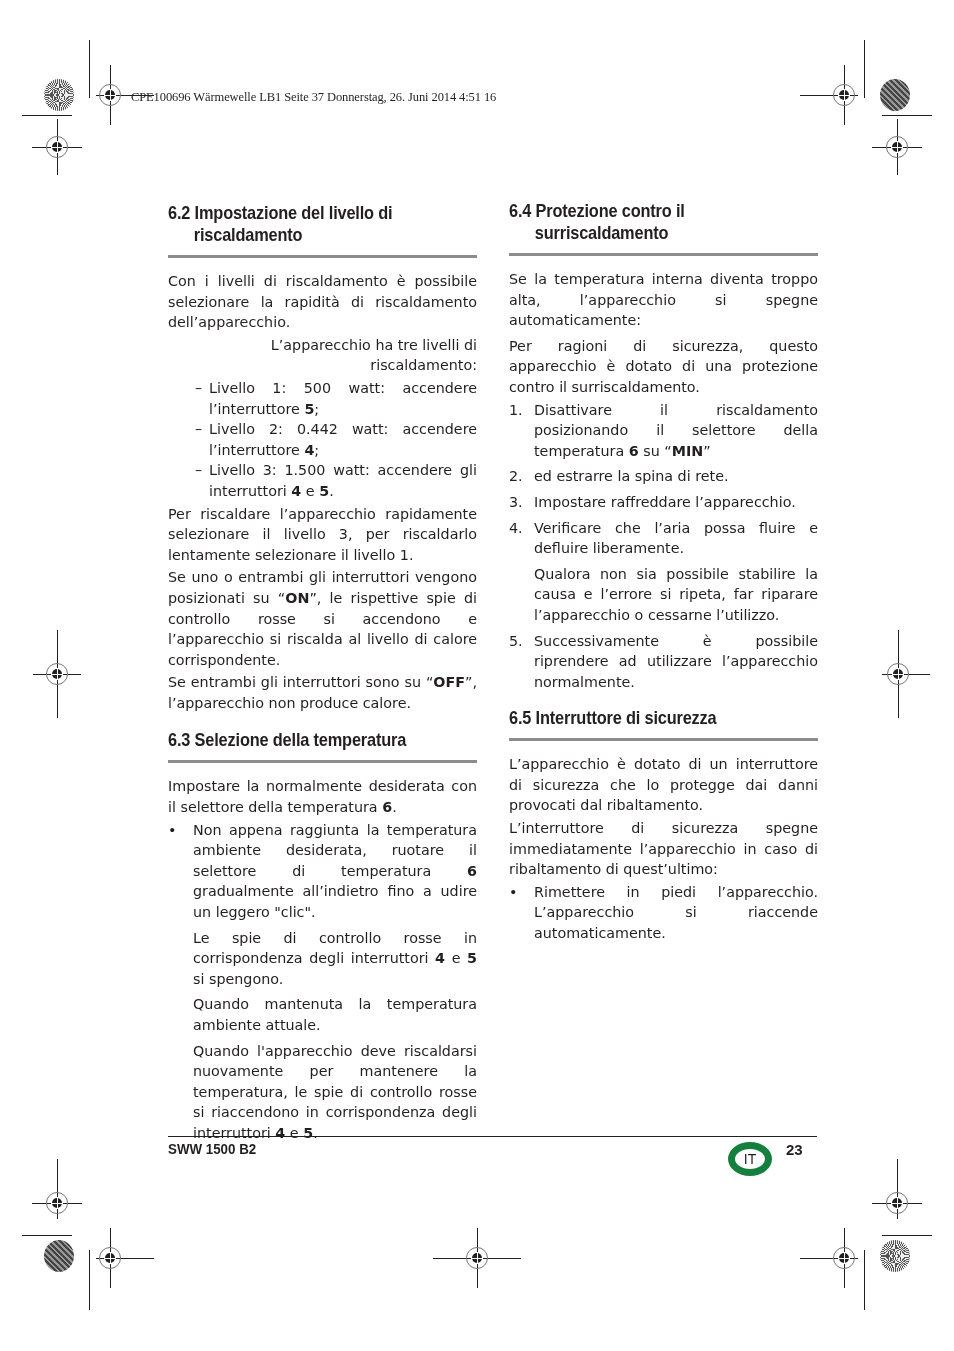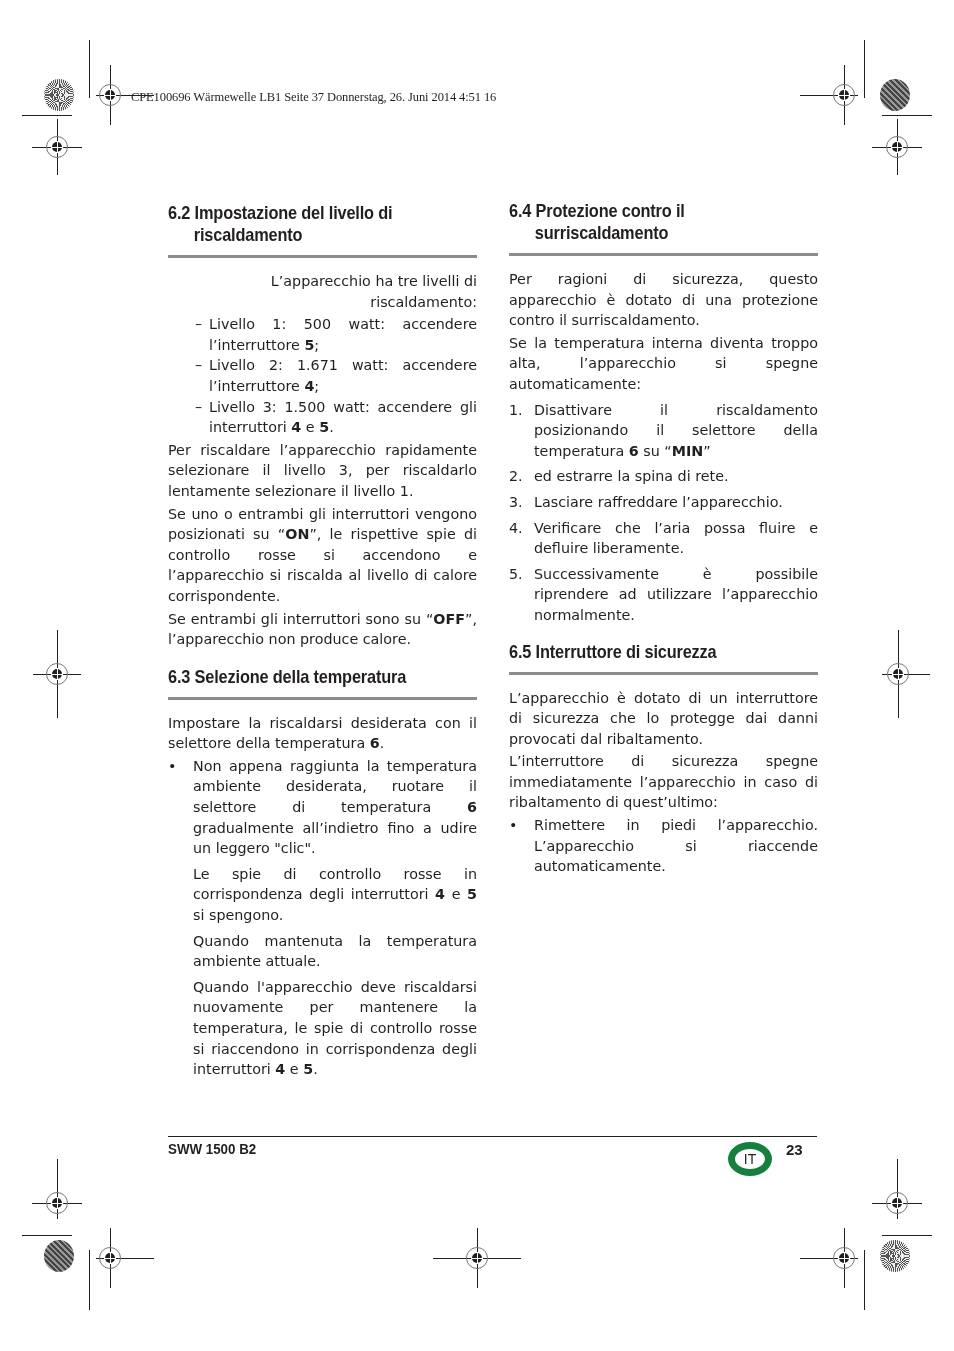--- a/index.html
+++ b/index.html
@@ -149,63 +149,65 @@
 </div>
 
 <div class="col col-left">
   <section>
     <h2>
       <span class="num">6.2</span>
       <span>Impostazione del livello di</span>
       <span class="indent">riscaldamento</span>
     </h2>
     <div class="rule"></div>
+    <p>Con i livelli di riscaldamento è possibile selezionare la rapidità di riscaldamento dell’apparecchio.</p>
     <p style="text-align:right;">L’apparecchio ha tre livelli di riscaldamento:</p>
     <ul class="dash-list">
       <li><span class="mk">–</span><span>Livello 1: 500 watt: accendere l’interruttore </span><b>5</b><span>;</span></li>
-      <li><span class="mk">–</span><span>Livello 2: 1.671 watt: accendere l’interruttore </span><b>4</b><span>;</span></li>
+      <li><span class="mk">–</span><span>Livello 2: 0.442 watt: accendere l’interruttore </span><b>4</b><span>;</span></li>
       <li><span class="mk">–</span><span>Livello 3: 1.500 watt: accendere gli interruttori </span><b>4</b><span> e  </span><b>5</b><span>.</span></li>
     </ul>
     <p>Per riscaldare l’apparecchio rapidamente selezionare il livello 3, per riscaldarlo lentamente selezionare il livello 1.</p>
     <p><span>Se uno o entrambi gli interruttori vengono posizionati su “</span><b>ON</b><span>”, le rispettive spie di controllo rosse si accendono e l’apparecchio si riscalda al livello di calore corrispondente.</span></p>
     <p><span>Se entrambi gli interruttori sono su “</span><b>OFF</b><span>”, l’apparecchio non produce calore.</span></p>
   </section>
   <div class="section-gap"></div>
   <section>
     <h2>
       <span class="num">6.3</span>
       <span>Selezione della temperatura</span>
     </h2>
     <div class="rule"></div>
-    <p><span>Impostare la riscaldarsi desiderata con il selettore della temperatura </span><b>6</b><span>.</span></p>
+    <p><span>Impostare la normalmente desiderata con il selettore della temperatura </span><b>6</b><span>.</span></p>
     <ul class="bullet-list">
       <li><span class="mk">•</span><span>Non appena raggiunta la temperatura ambiente desiderata, ruotare il selettore di temperatura </span><b>6</b><span> gradualmente all’indietro fino a udire un leggero "clic".</span></li>
     </ul>
     <p class="sub-p"><span>Le spie di controllo rosse in corrispondenza degli interruttori </span><b>4</b><span> e </span><b>5</b><span> si spengono.</span></p>
     <p class="sub-p">Quando mantenuta la temperatura ambiente attuale.</p>
     <p class="sub-p"><span>Quando l'apparecchio deve riscaldarsi nuovamente per mantenere la temperatura, le spie di controllo rosse si riaccendono in corrispondenza degli interruttori </span><b>4</b><span> e </span><b>5</b><span>.</span></p>
   </section>
 </div>
 
 <div class="col col-right">
   <section>
     <h2>
       <span class="num">6.4</span>
       <span>Protezione contro il</span>
       <span class="indent">surriscaldamento</span>
     </h2>
     <div class="rule"></div>
+    <p style="margin-bottom:5px;">Se la temperatura interna diventa troppo alta, l’apparecchio si spegne automaticamente:</p>
     <p>Per ragioni di sicurezza, questo apparecchio è dotato di una protezione contro il surriscaldamento.</p>
-    <p style="margin-bottom:5px;">Se la temperatura interna diventa troppo alta, l’apparecchio si spegne automaticamente:</p>
     <ol class="num-list">
       <li><span class="mk">1.</span><span>Disattivare il riscaldamento posizionando il selettore della temperatura </span><b>6</b><span> su “</span><b>MIN</b><span>”</span></li>
       <li><span class="mk">2.</span><span>ed estrarre la spina di rete.</span></li>
-      <li><span class="mk">3.</span><span>Lasciare raffreddare l’apparecchio.</span></li>
+      <li><span class="mk">3.</span><span>Impostare raffreddare l’apparecchio.</span></li>
       <li><span class="mk">4.</span><span>Verificare che l’aria possa fluire e defluire liberamente.</span></li>
     </ol>
+    <p class="sub-p">Qualora non sia possibile stabilire la causa e l’errore si ripeta, far riparare l’apparecchio o cessarne l’utilizzo.</p>
     <ol class="num-list">
       <li><span class="mk">5.</span><span>Successivamente è possibile riprendere ad utilizzare l’apparecchio normalmente.</span></li>
     </ol>
   </section>
   <div class="section-gap" style="height:10px;"></div>
   <section>
     <h2>
       <span class="num">6.5</span>
       <span>Interruttore di sicurezza</span>
     </h2>

